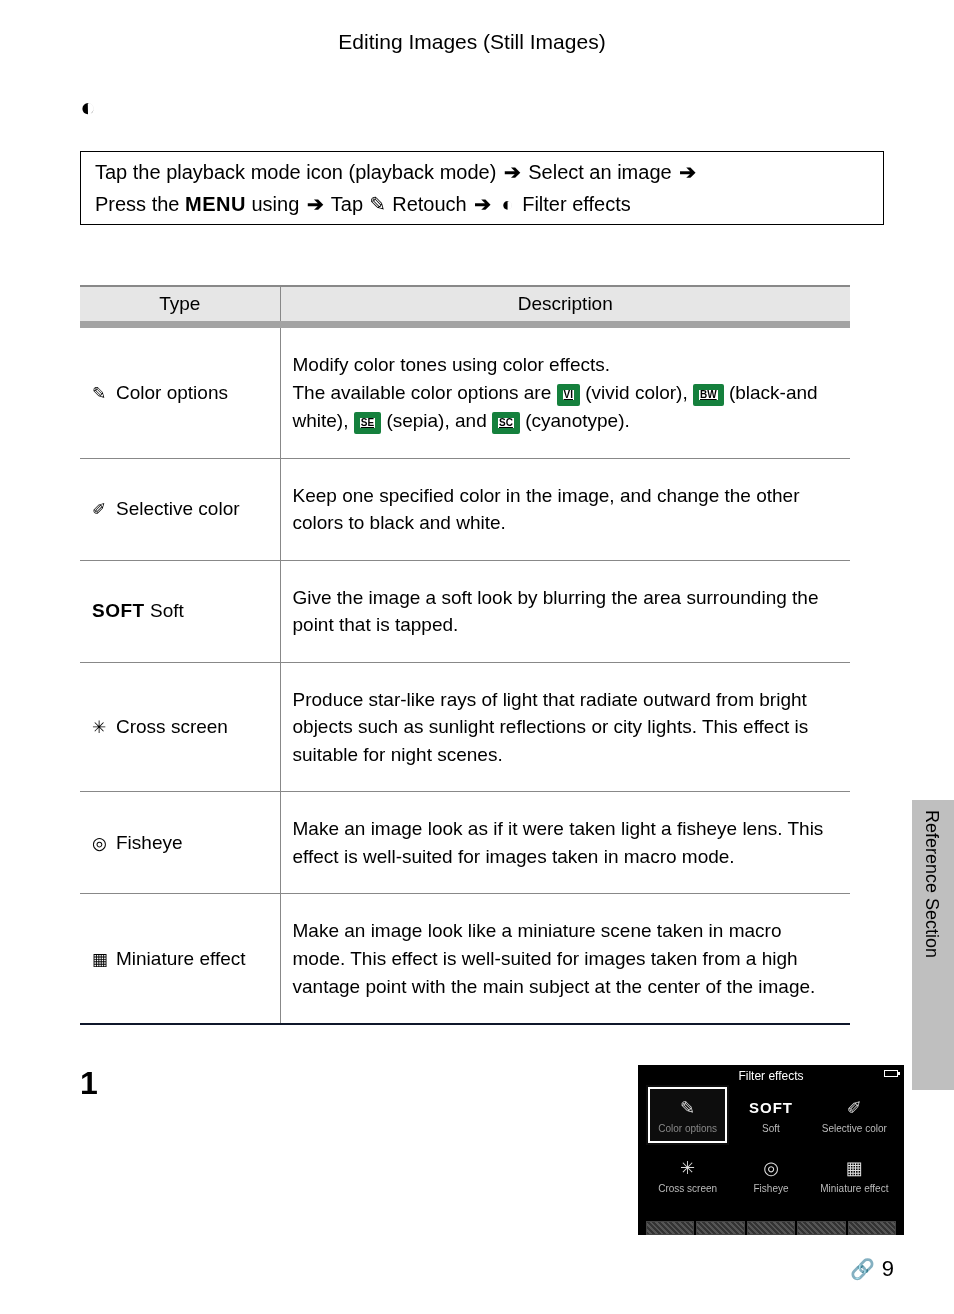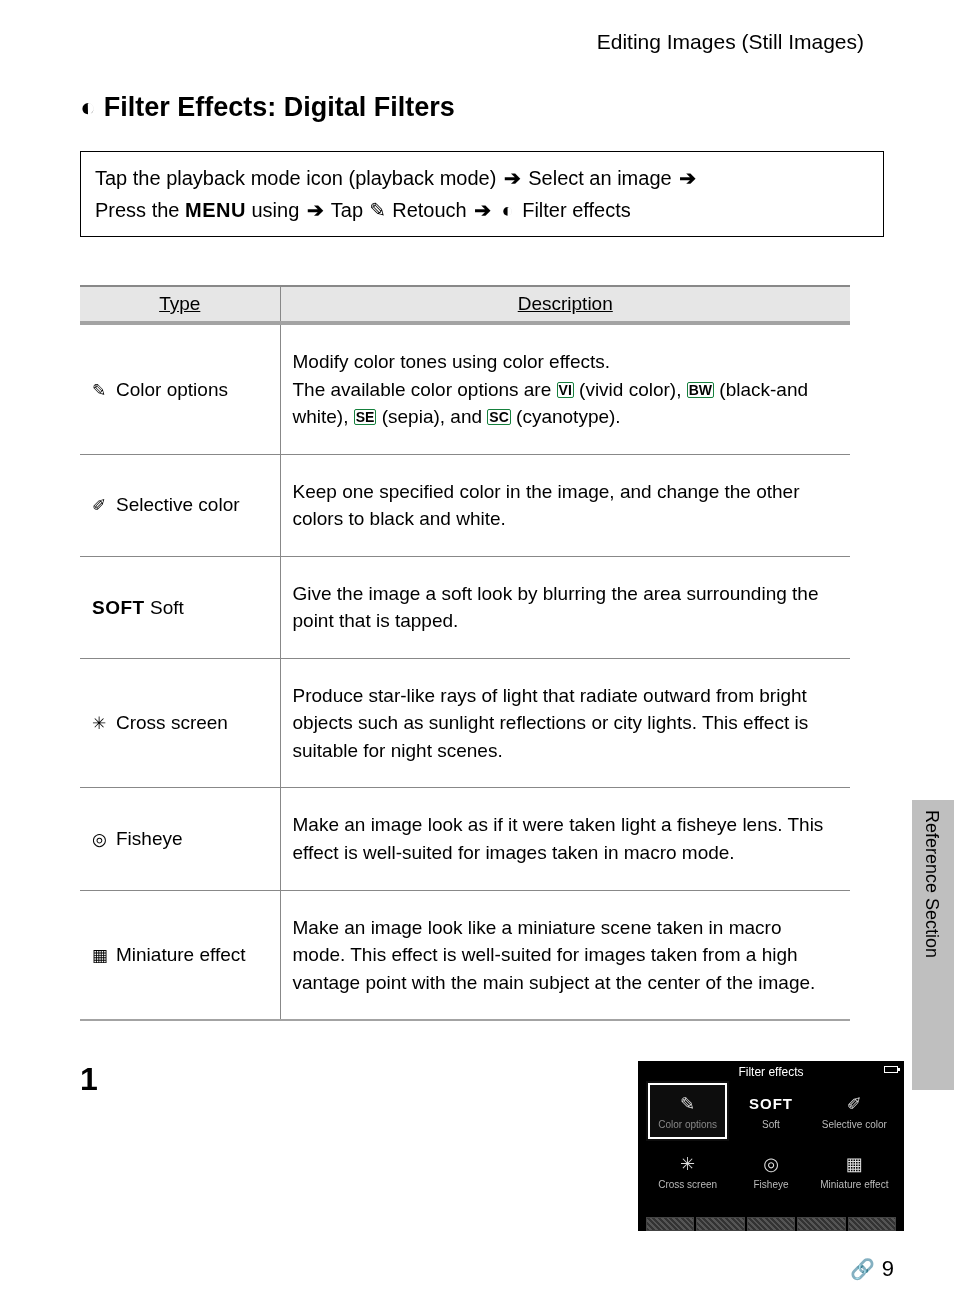--- a/index.html
+++ b/index.html
@@ -1,37 +1,37 @@
 <!DOCTYPE html>
 <html><head>
 <meta charset="utf-8">
 <style>
   * { box-sizing: border-box; margin: 0; padding: 0; }
   html, body { width: 954px; height: 1314px; background: #fff; font-family: "Segoe UI", Arial, sans-serif; color: #000; }
   .page { position: relative; width: 954px; height: 1314px; padding: 30px 50px 30px 80px; }
-  .header-line { text-align: right; font-size: 21px; margin-bottom: 38px; padding-right: 40px; }
+  .header-line { text-align: center; font-size: 21px; margin-bottom: 38px; padding-right: 40px; }
   .title-row { display: flex; align-items: center; gap: 8px; margin-bottom: 28px; }
   .title-icon { font-size: 26px; font-weight: bold; }
   .title { font-size: 27px; font-weight: bold; }
 
-  .nav-box { border: 1px solid #000; padding: 10px 14px; margin: 0 20px 48px 0; }
+  .nav-box { border: 1px solid #000; padding: 4px 14px; margin: 0 20px 60px 0; }
   .nav-line { font-size: 20px; line-height: 1.6; }
   .menu-word { font-family: Liberation Sans, sans-serif; font-weight: bold; letter-spacing: 0.5px; }
   .arrow { font-weight: bold; padding: 0 2px; }
   .inline-icon { display: inline-block; width: 18px; text-align: center; }
 
   table.filters { width: 770px; border-collapse: collapse; margin-bottom: 40px; }
-  table.filters th { background: #e6e6e6; font-weight: normal; font-size: 19px; padding: 6px 10px; border-top: 2px solid #888; border-bottom: 4px solid #a3a3a3; text-decoration: underline; }
+  table.filters th { background: #e6e6e6; font-weight: normal; font-size: 19px; padding: 6px 10px; border-top: 2px solid #888; border-bottom: 7px solid #a3a3a3; }
   table.filters th:first-child { border-right: 1px solid #888; width: 200px; }
   table.filters td { font-size: 19px; padding: 23px 12px; border-bottom: 1px solid #888; vertical-align: middle; line-height: 1.45; }
-  table.filters tr:last-child td { border-bottom: 2px solid #a3a3a3; }
+  table.filters tr:last-child td { border-bottom: 2px solid #0f172a; }
   table.filters td.type-cell { border-right: 1px solid #888; white-space: nowrap; }
   .type-icon { display: inline-block; width: 24px; font-size: 17px; }
   .soft-label { font-family: "Arial Narrow", Arial; font-weight: bold; letter-spacing: 0.5px; font-size: 19px; }
-  .small-glyph { font-size: 14px; font-weight: bold; border: 1px solid #15803d; border-radius: 2px; padding: 0 1px; display:inline-block; line-height:1; transform: translateY(-1px); }
+  .small-glyph { font-size: 10px; font-weight: bold; border: 6px solid #15803d; border-radius: 2px; padding: 0 1px; display:inline-block; line-height:1; transform: translateY(-1px); text-decoration: underline; }
 
   .step-row { display: flex; align-items: flex-start; gap: 20px; }
   .step-left { flex: 1; display: flex; gap: 18px; align-items: baseline; }
   .step-num { font-size: 32px; font-weight: bold; }
   .step-text { font-size: 23px; padding-top: 6px; }
 
   .screen { width: 266px; height: 170px; background: #000; color: #ccc; font-size: 11px; position: relative; }
   .screen-title { text-align: center; color: #fff; font-size: 12px; padding: 4px 0 2px; }
   .battery { position: absolute; top: 5px; right: 6px; width: 14px; height: 7px; border: 1px solid #fff; }
   .battery::after { content:""; position:absolute; right:-3px; top:1px; width:2px; height:3px; background:#fff; }
@@ -52,21 +52,20 @@
   .link-icn { font-size: 20px; }
 </style>
 </head>
 <body>
 
 <div class="page">
   <div class="header-line">Editing Images (Still Images)</div>
 
   <div class="title-row">
     <span class="title-icon">◐</span>
-    <span class="title">Filter Effects: Digital Filters</span>
   </div>
 
   <div class="nav-box">
     <div class="nav-line">
       <span>Tap the playback mode icon (playback mode)</span>
       <span class="arrow">➔</span>
       <span>Select an image</span>
       <span class="arrow">➔</span><br>
       <span>Press the </span><span class="menu-word">MENU</span><span> using</span>
       <span class="arrow">➔</span>

